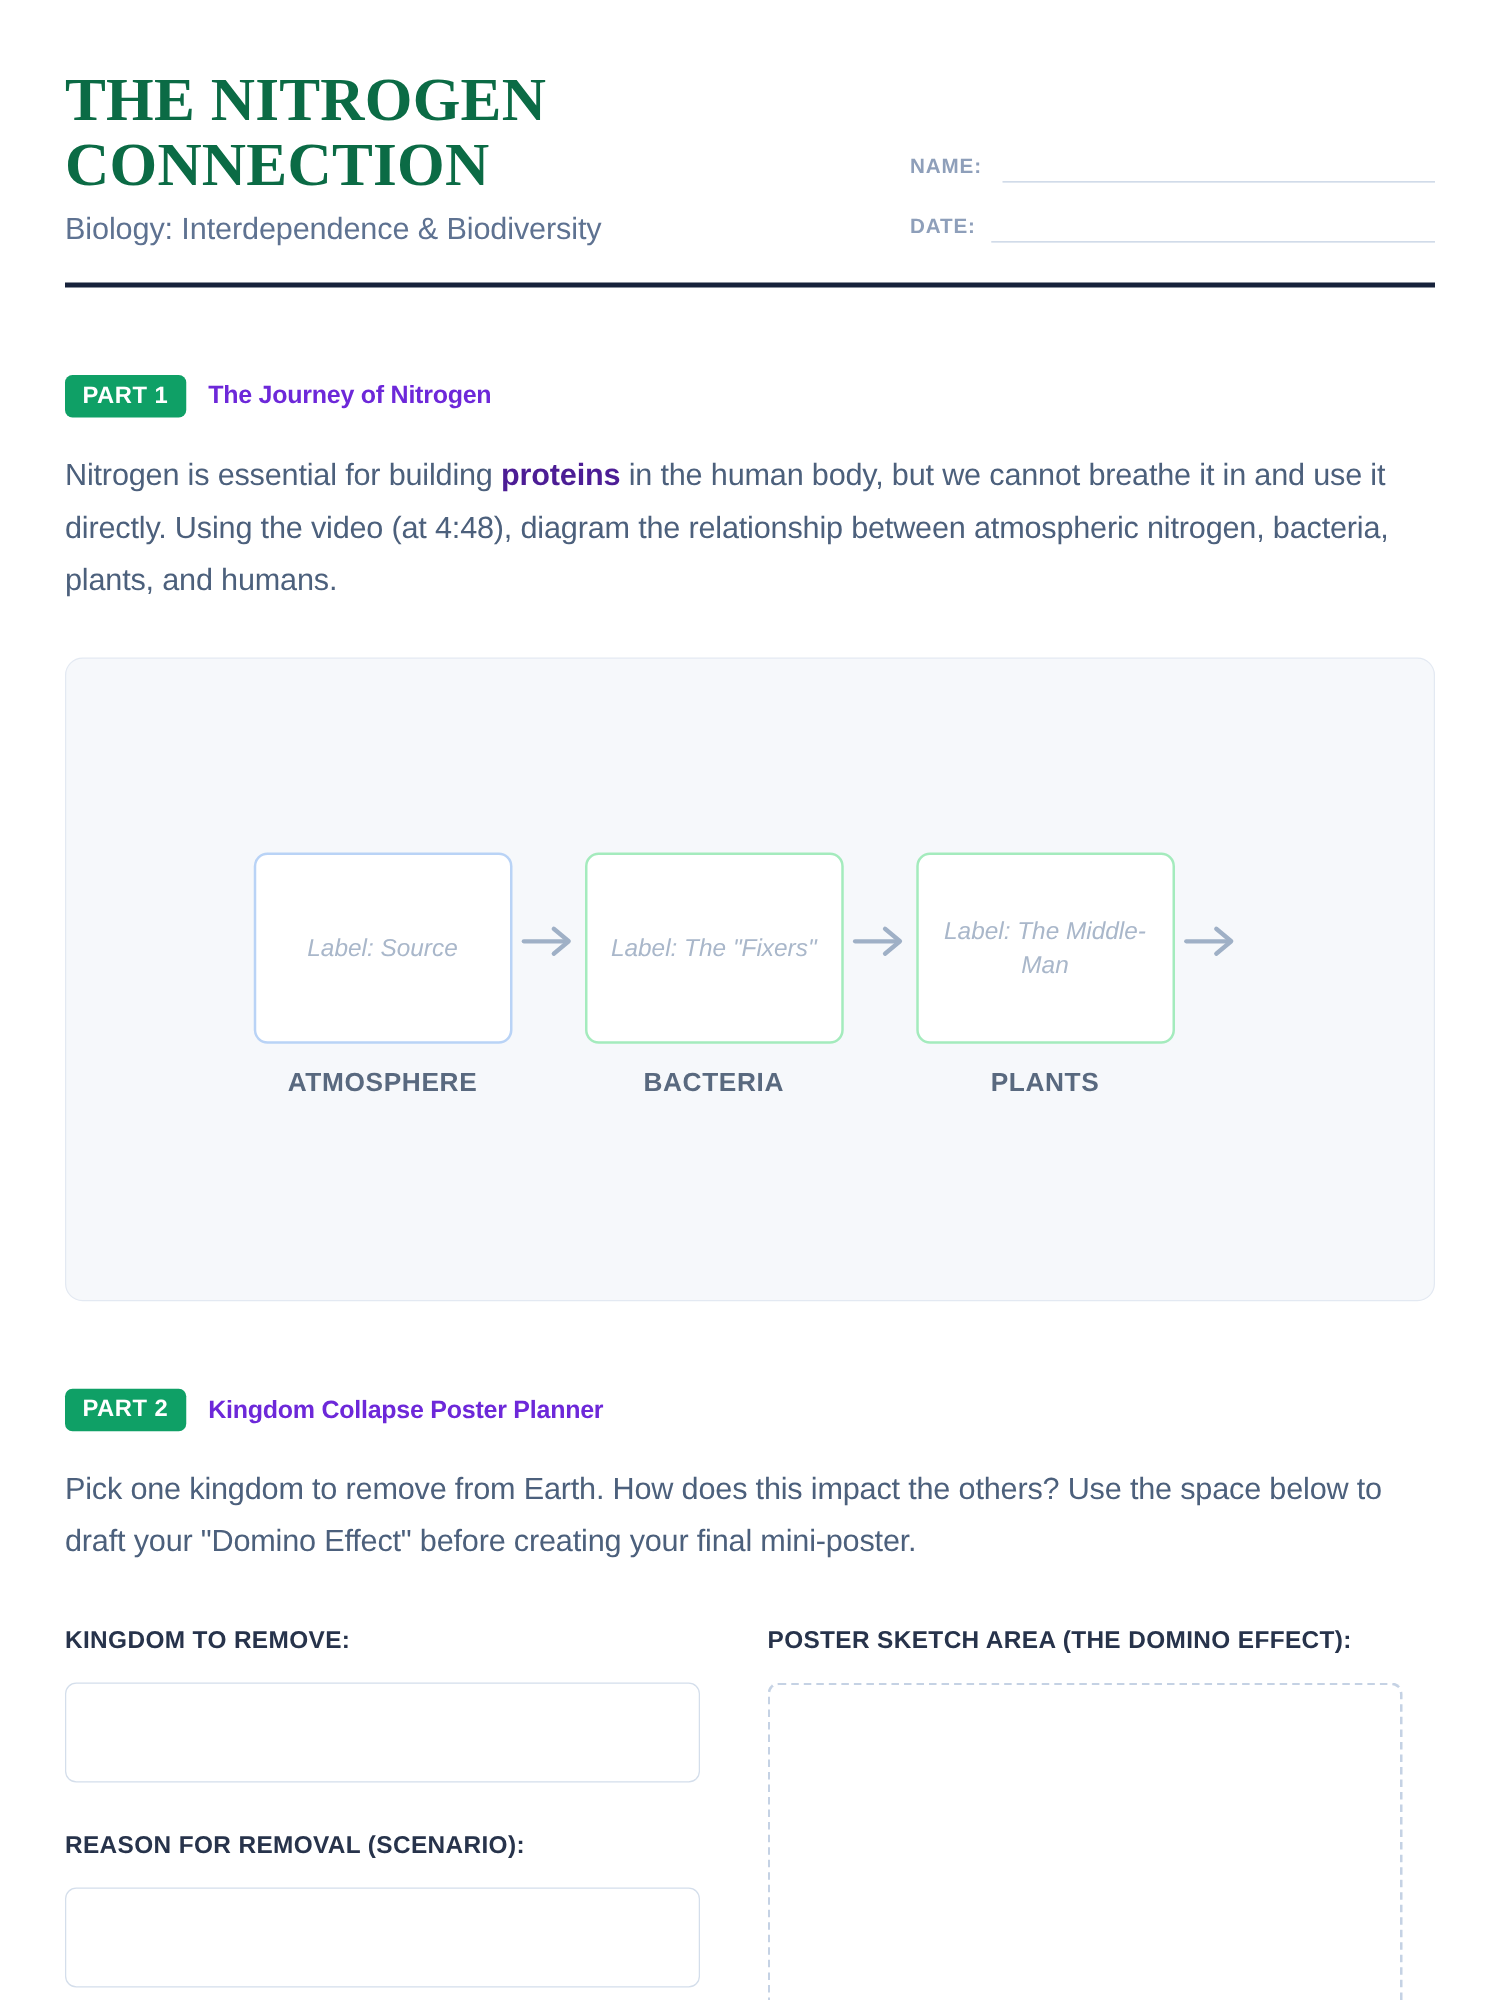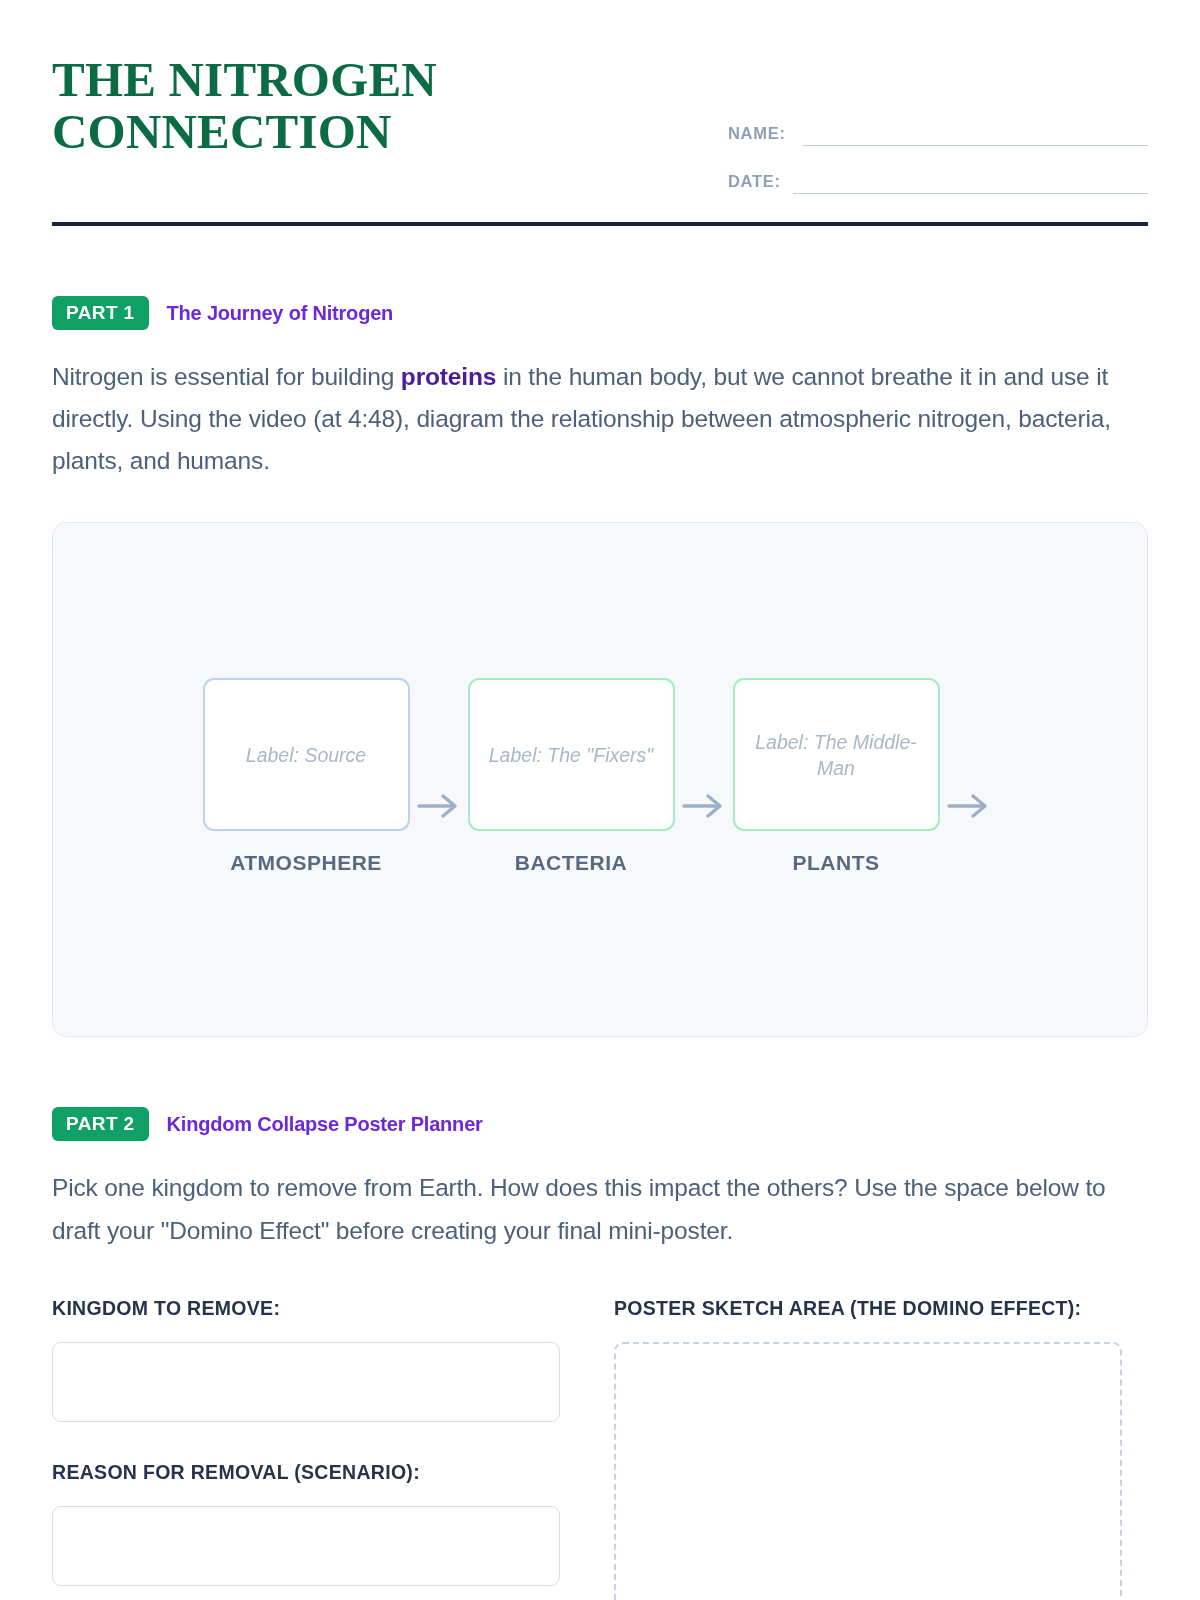--- a/index.html
+++ b/index.html
@@ -113,21 +113,21 @@
     background: #f6f8fb;
     border: 1.5px solid #e3e9f2;
     border-radius: 14px;
     height: 515px;
     display: flex;
     align-items: center;
     justify-content: center;
   }
   .flow {
     display: flex;
-    align-items: center;
+    align-items: flex-start;
     justify-content: center;
     gap: 0;
     margin-top: -6px;
   }
   .flow-node { width: 207px; text-align: center; }
   .node-box {
     height: 153px;
     background: #ffffff;
     border: 2.2px solid #c8dcf7;
     border-radius: 11px;
@@ -193,20 +193,21 @@
   }
 </style>
 </head>
 <body>
 
 <div class="page">
 
   <div class="header">
     <div class="header-left">
       <h1 class="worksheet-title">THE NITROGEN CONNECTION</h1>
+      <div class="worksheet-subtitle">Biology: Interdependence &amp; Biodiversity</div>
     </div>
     <div class="header-right">
       <div class="field-row name">
         <span class="field-label">NAME:</span>
         <span class="field-rule"></span>
       </div>
       <div class="field-row date">
         <span class="field-label">DATE:</span>
         <span class="field-rule"></span>
       </div>

